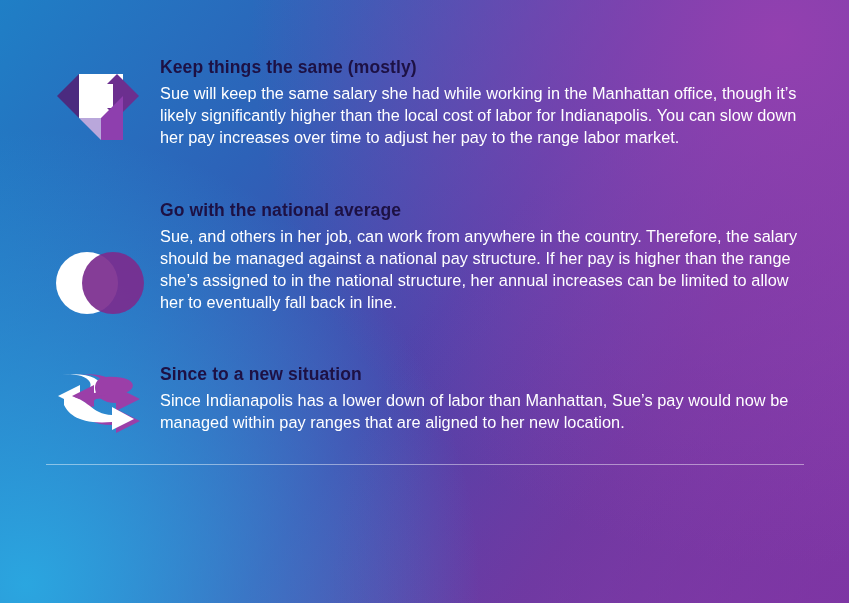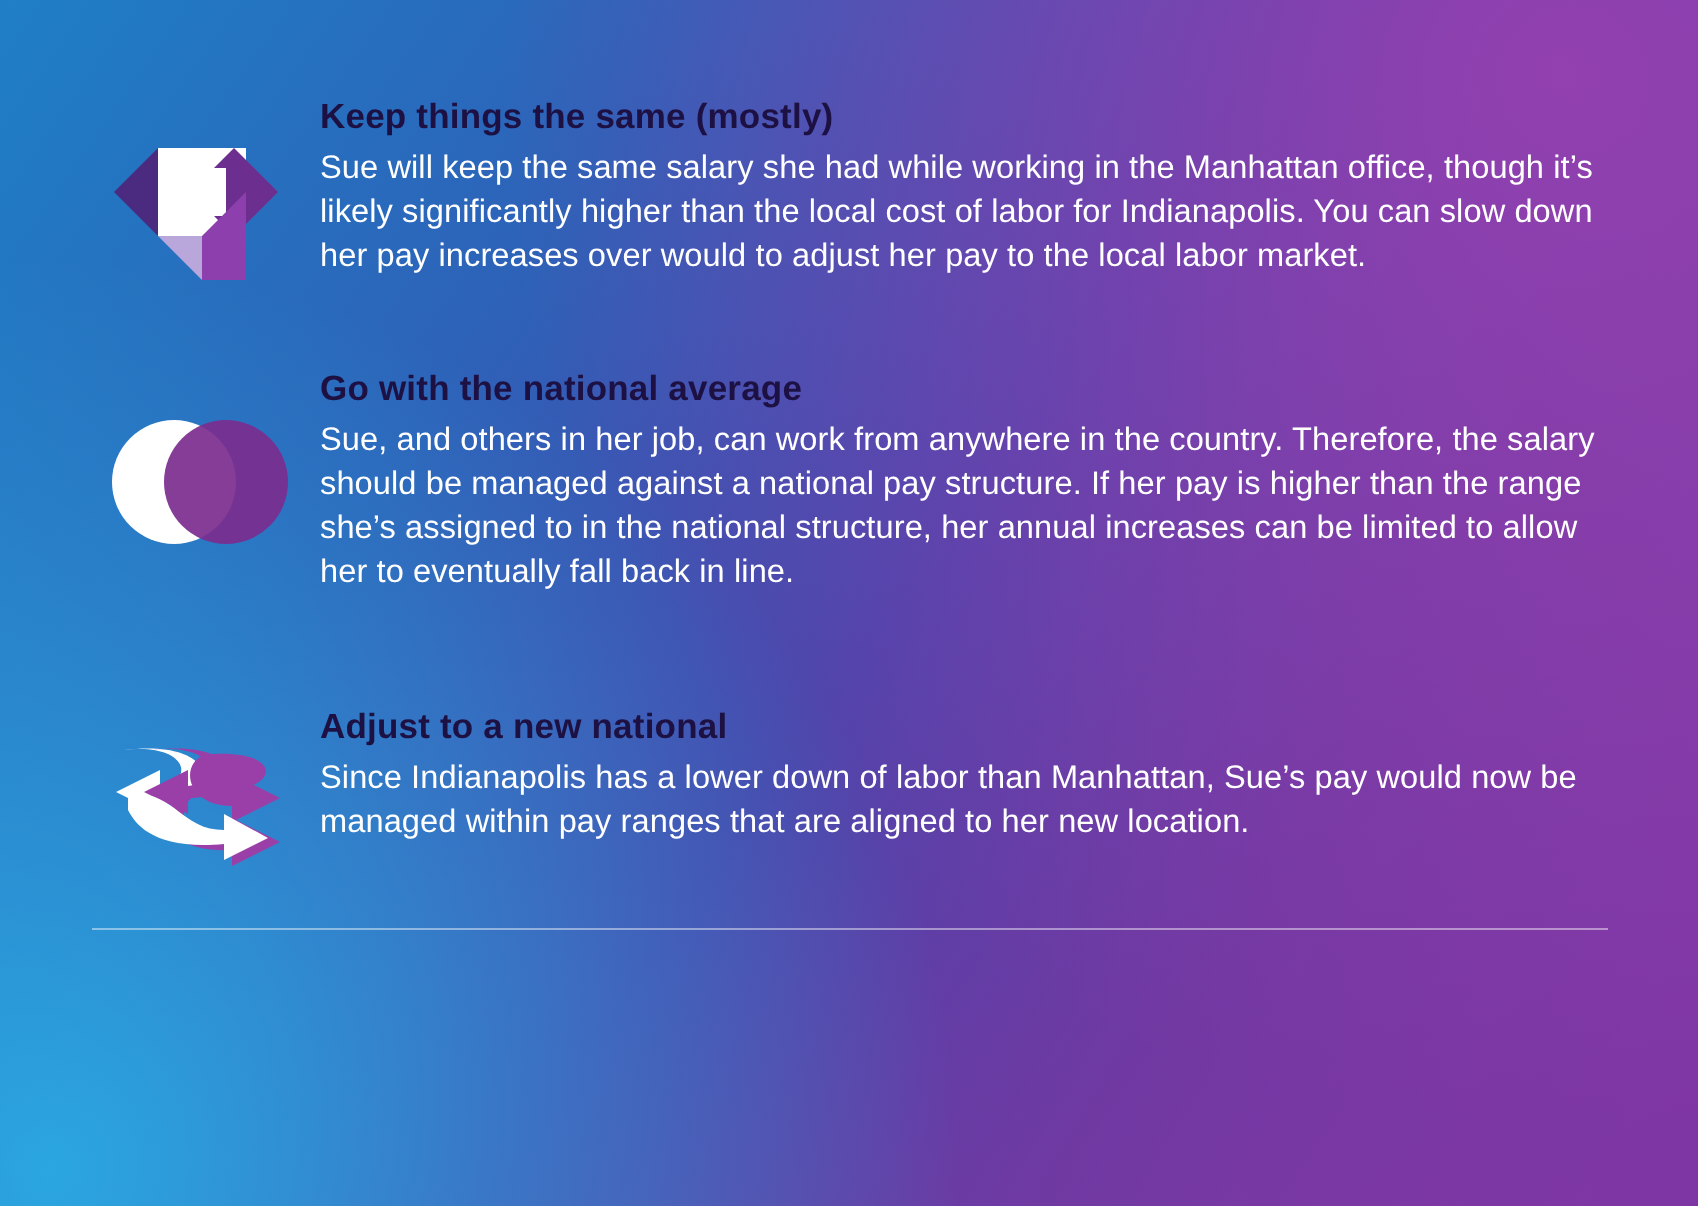--- a/index.html
+++ b/index.html
@@ -29,21 +29,21 @@
     position: absolute;
     left: 0;
     top: 0;
     width: 849px;
     height: 603px;
   }
 
   .block {
     position: absolute;
     display: flex;
-    align-items: flex-start;
+    align-items: flex-end;
   }
 
   .icon-cell {
     width: 120px;
     flex: 0 0 120px;
     display: flex;
     justify-content: center;
     align-items: flex-start;
   }
 
@@ -62,21 +62,21 @@
 
   .block-body {
     color: #ffffff;
     font-size: 16.3px;
     line-height: 1.36;
     margin: 0;
     letter-spacing: 0.05px;
   }
 
   #block-1 { left: 40px; top: 48px; width: 770px; }
-  #block-2 { left: 40px; top: 184px; width: 770px; }
+  #block-2 { left: 40px; top: 200px; width: 770px; }
   #block-3 { left: 40px; top: 353px; width: 770px; }
 
   #block-1 .icon-cell { padding-top: 26px; }
   #block-2 .icon-cell { padding-top: 26px; }
   #block-3 .icon-cell { padding-top: 16px; }
 
   .divider {
     position: absolute;
     left: 46px;
     top: 464px;
@@ -113,21 +113,21 @@
             <polygon points="22,44 44,22 66,44 44,66" fill="#b9a7db"></polygon>
             <rect x="22" y="0" width="44" height="44" fill="#ffffff"></rect>
             <polygon points="44,22 66,0 88,22 66,44" fill="#6c2f8f" transform="translate(-6,0)"></polygon>
             <rect x="32" y="10" width="24" height="24" fill="#ffffff"></rect>
             <polygon points="44,44 66,22 66,66 44,66" fill="#8e3fae"></polygon>
           </svg>
         </span>
       </div>
       <div class="text-cell">
         <h3 class="block-title">Keep things the same (mostly)</h3>
-        <p class="block-body">Sue will keep the same salary she had while working in the Manhattan office, though it’s likely significantly higher than the local cost of labor for Indianapolis. You can slow down her pay increases over would to adjust her pay to the local labor market.</p>
+        <p class="block-body">Sue will keep the same salary she had while working in the Manhattan office, though it’s likely significantly higher than the local cost of labor for Indianapolis. You can slow down her pay increases over time to adjust her pay to the range labor market.</p>
       </div>
     </div>
 
     <div class="block" id="block-2">
       <div class="icon-cell">
         <span>
           <svg class="icon-svg" width="88" height="62" viewBox="0 0 88 62" xmlns="http://www.w3.org/2000/svg">
             <circle cx="31" cy="31" r="31" fill="#ffffff"></circle>
             <circle cx="57" cy="31" r="31" fill="#7b2d8e" fill-opacity="0.92"></circle>
             <path d="M57 0a31 31 0 0 0 0 62A31 31 0 0 1 57 0z" fill="#4b2b7f" opacity="0.55"></path>
@@ -146,21 +146,21 @@
           <svg class="icon-svg" width="92" height="64" viewBox="0 0 92 64" xmlns="http://www.w3.org/2000/svg">
             <path d="M8 6 C40 2, 44 22, 26 24 L26 16 L4 27 L26 38 L26 30 C58 30, 56 0, 8 6 Z" fill="#ffffff"></path>
             <path d="M46 6 C14 2, 10 22, 28 24 L28 16 L50 27 L28 38 L28 30 C-4 30, -2 0, 46 6 Z" fill="#9b3fa8" transform="translate(34,0) scale(-1,1) translate(-34,0)"></path>
             <path d="M52 8 C86 6, 86 24, 62 26 L62 18 L86 30 L62 42 L62 34 C36 34, 36 8, 52 8 Z" fill="#9b3fa8"></path>
             <path d="M52 26 C30 30, 34 50, 62 48 L62 40 L86 52 L62 64 L62 56 C22 58, 18 28, 52 26 Z" fill="#9b3fa8"></path>
             <path d="M10 28 C34 26, 36 46, 58 46 L58 38 L80 50 L58 61 L58 53 C24 56, 14 44, 10 36 Z" fill="#ffffff"></path>
           </svg>
         </span>
       </div>
       <div class="text-cell">
-        <h3 class="block-title">Adjust to a new national</h3>
+        <h3 class="block-title">Since to a new situation</h3>
         <p class="block-body">Since Indianapolis has a lower down of labor than Manhattan, Sue’s pay would now be managed within pay ranges that are aligned to her new location.</p>
       </div>
     </div>
 
     <div class="divider"></div>
 
 
   </div>
 </div>
 

